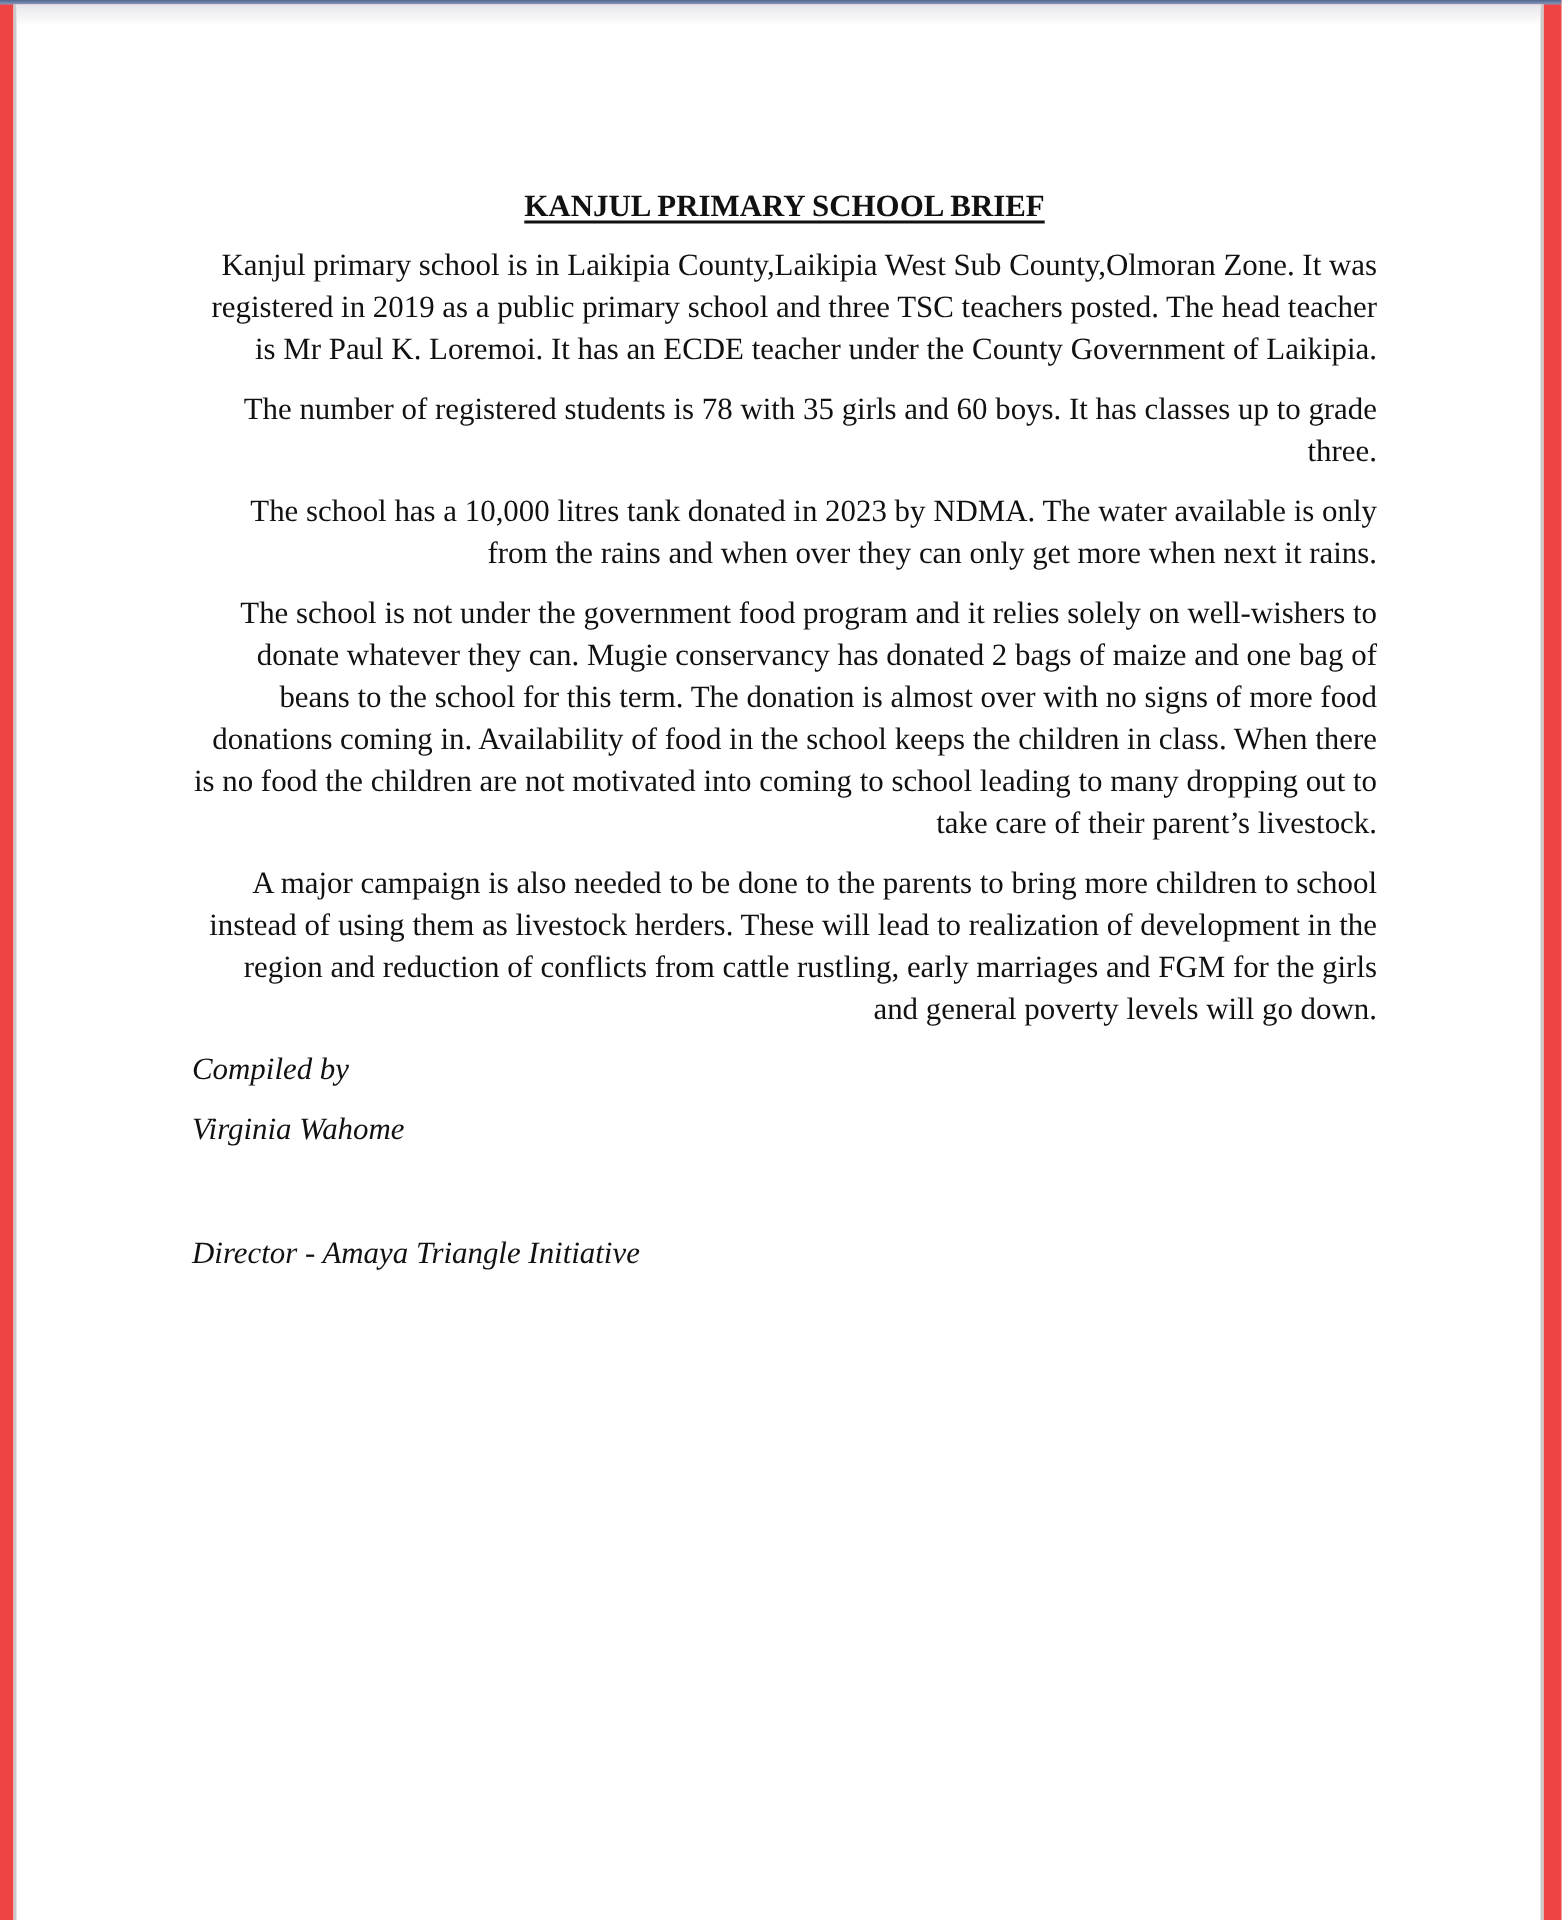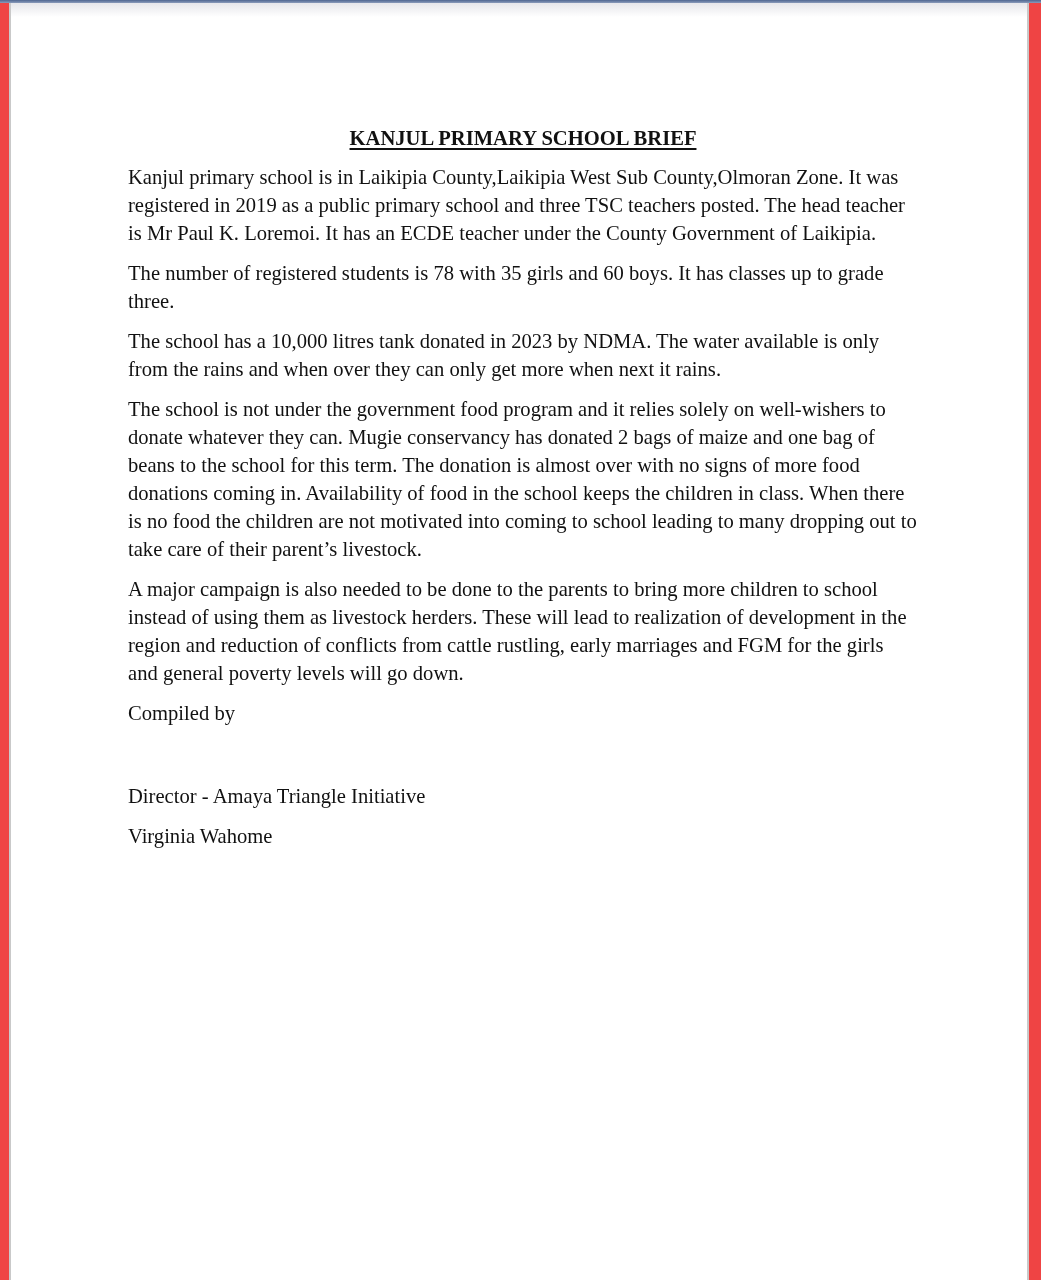--- a/index.html
+++ b/index.html
@@ -56,39 +56,41 @@
     text-align: center;
     font-weight: bold;
     text-decoration: underline;
     text-underline-offset: 3px;
     margin: 0 0 8px 0;
     font-size: 20.6px;
     line-height: 34px;
   }
   .para {
     margin: 0 0 12px 0;
+    text-align: right;
   }
   .sig {
     margin: 0 0 12px 0;
+    font-style: italic;
   }
   .sig.director {
     margin-top: 55px;
   }
 </style>
 </head>
 <body>
 
 <div class="viewer">
   <div class="top-strip"></div>
   <div class="page">
     <div class="content">
       <div class="title">KANJUL PRIMARY SCHOOL BRIEF</div>
       <p class="para">Kanjul primary school is in Laikipia County,Laikipia West Sub County,Olmoran Zone. It was registered in 2019 as a public primary school and three TSC teachers posted. The head teacher is Mr Paul K. Loremoi. It has an ECDE teacher under the County Government of Laikipia.</p>
       <p class="para">The number of registered students is 78 with 35 girls and 60 boys. It has classes up to grade three.</p>
       <p class="para">The school has a 10,000 litres tank donated in 2023 by NDMA. The water available is only from the rains and when over they can only get more when next it rains.</p>
       <p class="para">The school is not under the government food program and it relies solely on well-wishers to donate whatever they can. Mugie conservancy has donated 2 bags of maize and one bag of beans to the school for this term. The donation is almost over with no signs of more food donations coming in. Availability of food in the school keeps the children in class. When there is no food the children are not motivated into coming to school leading to many dropping out to take care of their parent’s livestock.</p>
       <p class="para">A major campaign is also needed to be done to the parents to bring more children to school instead of using them as livestock herders. These will lead to realization of development in the region and reduction of conflicts from cattle rustling, early marriages and FGM for the girls and general poverty levels will go down.</p>
       <p class="sig">Compiled by</p>
+      <p class="sig">Virginia Wahome</p>
       <p class="sig director">Director - Amaya Triangle Initiative</p>
-      <p class="sig">Virginia Wahome</p>
     </div>
   </div>
 </div>
 
 </body></html>

